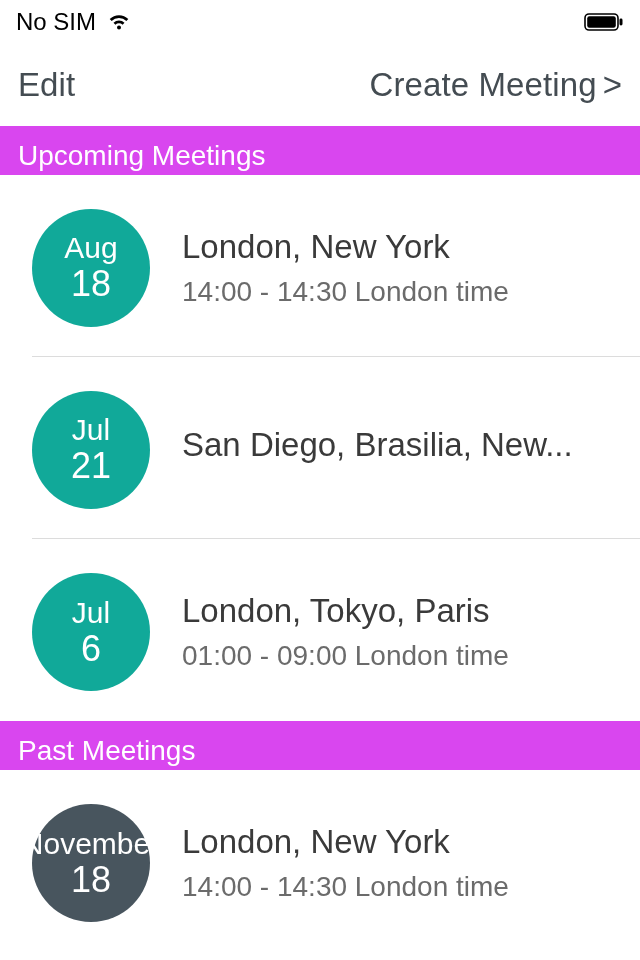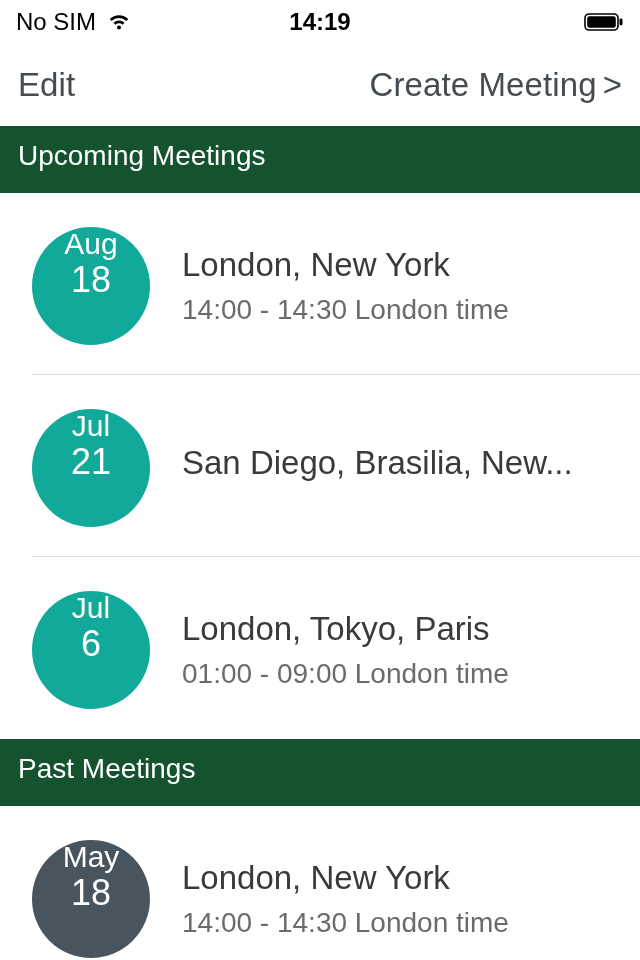--- a/index.html
+++ b/index.html
@@ -42,24 +42,24 @@
     .nav-right {
       font-size: 33px;
       color: #444c52;
       letter-spacing: 0.1px;
       cursor: pointer;
       display: flex;
       align-items: center;
       gap: 6px;
     }
     .section-header {
-      background: #14532d;
+      background: #d946ef;
       color: #fff;
       font-size: 28px;
-      padding: 14px 18px 21px;
+      padding: 14px 18px 3px;
     }
     .list {
       background: #fff;
     }
     .row {
       display: flex;
       align-items: center;
       padding: 18px 18px 14px 18px;
       cursor: pointer;
       min-height: 182px;
@@ -73,20 +73,21 @@
       align-items: center;
       width: 100%;
     }
     .date-circle {
       width: 118px;
       height: 118px;
       border-radius: 50%;
       display: flex;
       flex-direction: column;
       align-items: center;
+      justify-content: center;
       color: #fff;
       flex-shrink: 0;
       margin-left: 14px;
       margin-right: 32px;
     }
     .date-circle.upcoming { background: #11a999; }
     .date-circle.past { background: #48555e; }
     .date-month { font-size: 30px; font-weight: 400; line-height: 1.1; }
     .date-day { font-size: 36px; font-weight: 300; line-height: 1.1; }
     .meeting-info { flex: 1; min-width: 0; }
@@ -111,21 +112,20 @@
 
 <div class="status-bar">
   <div class="status-left">
     <span>No SIM</span>
     <span class="wifi-icon">
       <svg width="26" height="20" viewBox="0 0 26 20">
           <path d="M13 17.5a2 2 0 100-4 2 2 0 000 4zM7.5 10.8a8 8 0 0111 0l-1.9 1.9a5.3 5.3 0 00-7.2 0l-1.9-1.9zM3.7 7a13.3 13.3 0 0118.6 0l-1.9 1.9a10.6 10.6 0 00-14.8 0L3.7 7z" fill="#000"></path>
         </svg>
     </span>
   </div>
-  <div class="status-center">14:19</div>
   <div class="status-right">
     <span class="battery-icon">
       <svg width="40" height="18" viewBox="0 0 40 18">
           <rect x="1" y="1" width="33" height="16" rx="4" ry="4" fill="none" stroke="#000" stroke-width="1.6"></rect>
           <rect x="3.2" y="3.2" width="28.6" height="11.6" rx="2.2" ry="2.2" fill="#000"></rect>
           <rect x="35.5" y="5.5" width="3" height="7" rx="1.4" fill="#000"></rect>
         </svg>
     </span>
   </div>
 </div>
@@ -177,21 +177,21 @@
     </div>
   </div>
 </div>
 
 <div class="section-header">Past Meetings</div>
 
 <div class="list">
   <div class="row">
     <div class="row-inner">
       <div class="date-circle past">
-        <div class="date-month">May</div>
+        <div class="date-month">November</div>
         <div class="date-day">18</div>
       </div>
       <div class="meeting-info">
         <div class="meeting-title">London, New York</div>
         <div class="meeting-time">14:00 - 14:30 London time</div>
       </div>
     </div>
   </div>
 </div>
 

